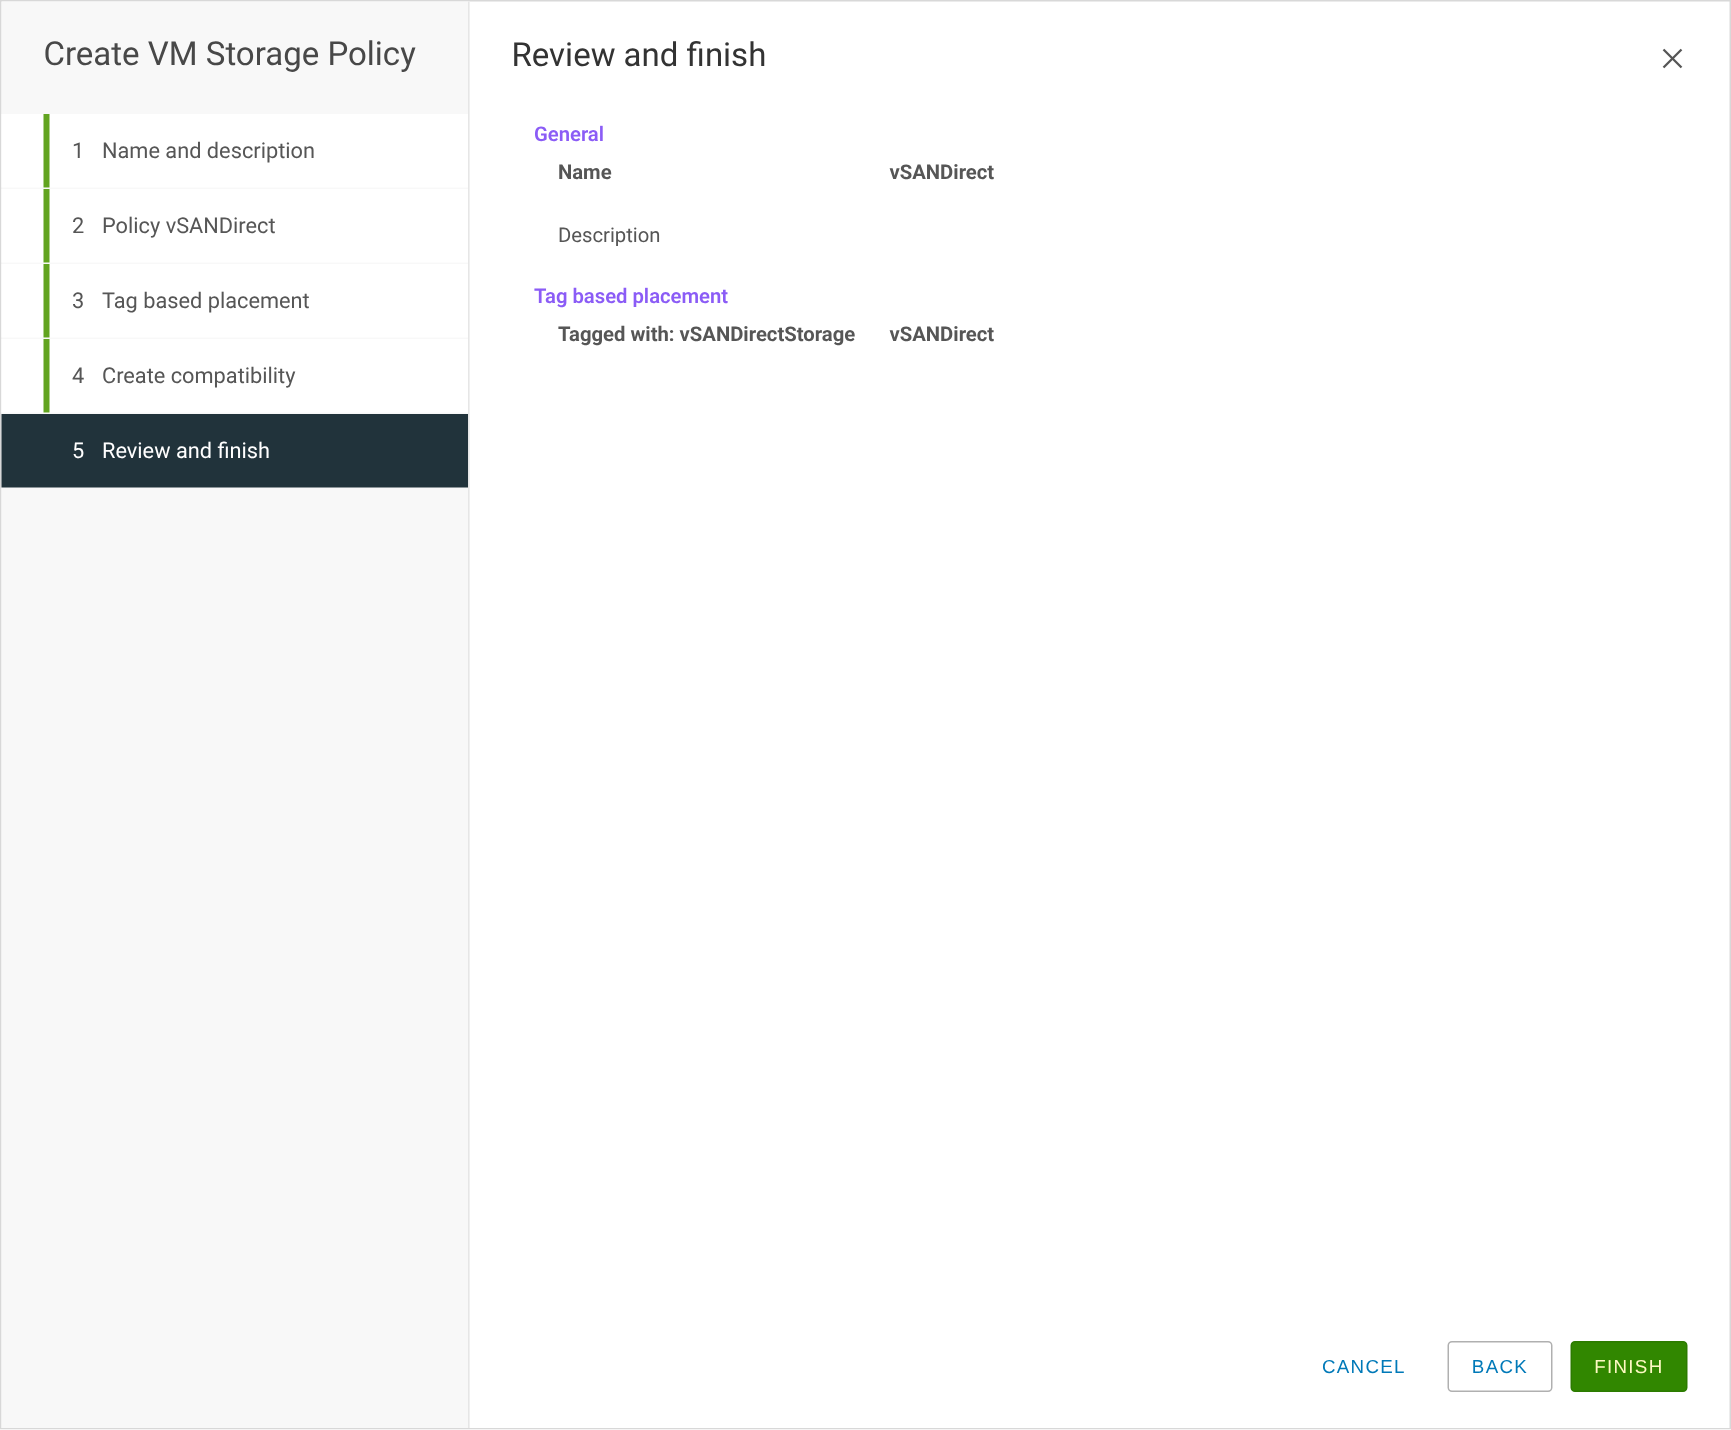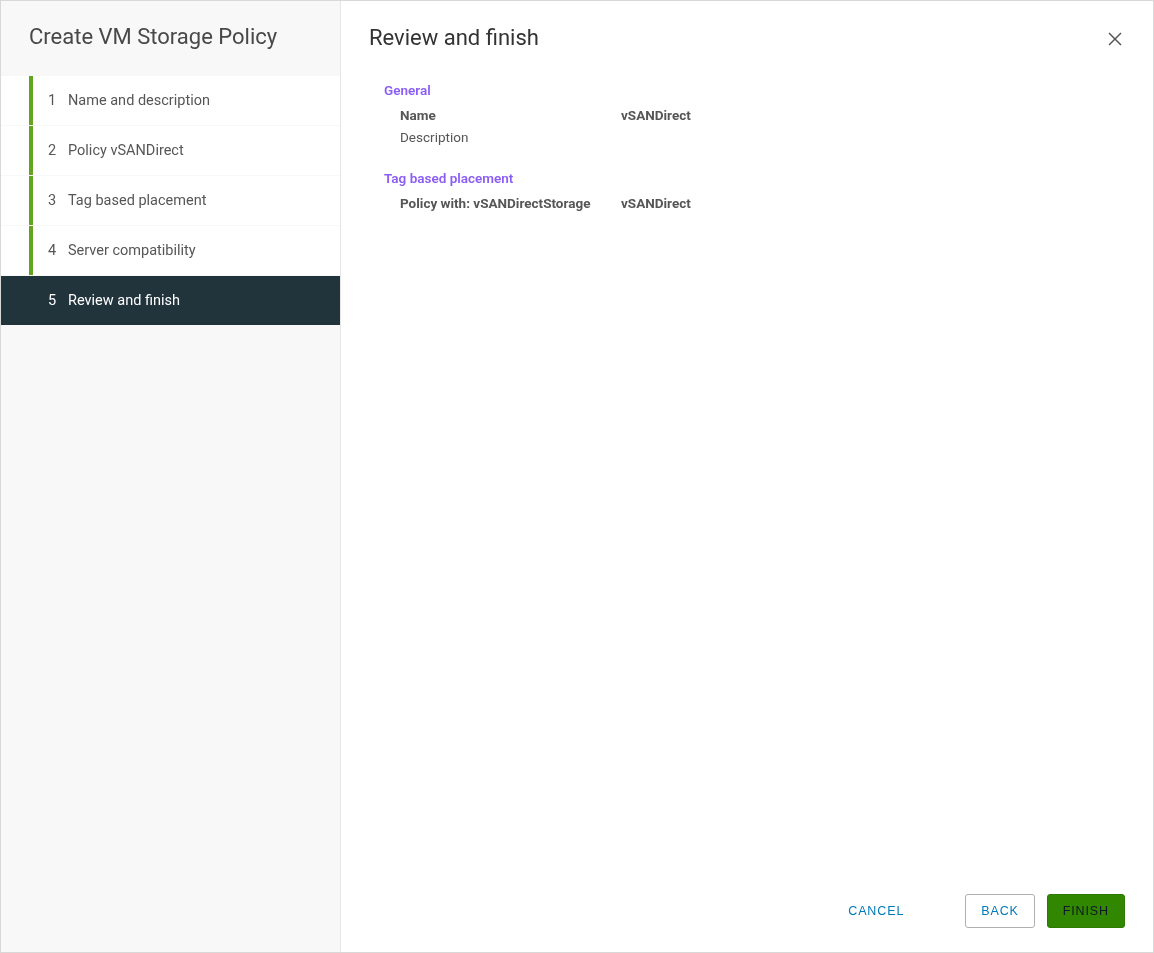--- a/index.html
+++ b/index.html
@@ -13,21 +13,21 @@
   .modal {
     width: 1154px;
     height: 953px;
     border: 1px solid #d8d8d8;
     background: #fff;
     display: flex;
     position: relative;
   }
   
   .sidebar {
-    width: 340px;
+    width: 312px;
     background: #f8f8f8;
     border-right: 1px solid #e6e6e6;
     padding-top: 22px;
     display: flex;
     flex-direction: column;
   }
   .sidebar-title {
     font-size: 22px;
     font-weight: 400;
     color: #484848;
@@ -110,20 +110,21 @@
   }
   .section-title {
     font-weight: 600;
     color: #8b5cf6;
     margin-top: 12px;
     margin-bottom: 6px;
   }
   .kv-row {
     display: flex;
     padding: 3px 0;
+    margin-top: 20px;
   }
   .kv-row .k {
     width: 237px;
     padding-left: 16px;
   }
   .kv-row .v {
     flex: 1;
   }
   .section-title + .kv-row { margin-top: 2px; font-weight: bold; }
   
@@ -144,25 +145,24 @@
     border: 1px solid transparent;
     background: transparent;
   }
   .btn-link {
     color: #0079b8;
   }
   .btn-outline {
     color: #0079b8;
     border: 1px solid #b0b0b0;
     background: #fff;
-    margin-left: 33px;
   }
   .btn-primary {
     background: #318700;
-    color: #0f172a;
+    color: #fef9c3;
     border: 1px solid #2c7b00;
   }
 </style>
 </head>
 <body>
 
 <div class="modal">
 
   <div class="sidebar">
     <div class="sidebar-title">Create VM Storage Policy</div>
@@ -182,21 +182,21 @@
 
       <div class="wizard-step completed">
         <span class="step-bar"></span>
         <span class="step-num">3</span>
         <span class="step-label">Tag based placement</span>
       </div>
 
       <div class="wizard-step completed">
         <span class="step-bar"></span>
         <span class="step-num">4</span>
-        <span class="step-label">Server compatibility</span>
+        <span class="step-label">Create compatibility</span>
       </div>
 
       <div class="wizard-step current">
         <span class="step-bar"></span>
         <span class="step-num">5</span>
         <span class="step-label">Review and finish</span>
       </div>
 
     </div>
   </div>
@@ -219,21 +219,21 @@
         <div class="k">Name</div>
         <div class="v">vSANDirect</div>
       </div>
       <div class="kv-row">
         <div class="k">Description</div>
         <div class="v"></div>
       </div>
 
       <div class="section-title" style="margin-top:22px;">Tag based placement</div>
       <div class="kv-row">
-        <div class="k">Policy with: vSANDirectStorage</div>
+        <div class="k">Tagged with: vSANDirectStorage</div>
         <div class="v">vSANDirect</div>
       </div>
 
     </div>
 
     <div class="footer">
       <button class="btn btn-link">CANCEL</button>
       <button class="btn btn-outline">BACK</button>
       <button class="btn btn-primary">FINISH</button>
     </div>

